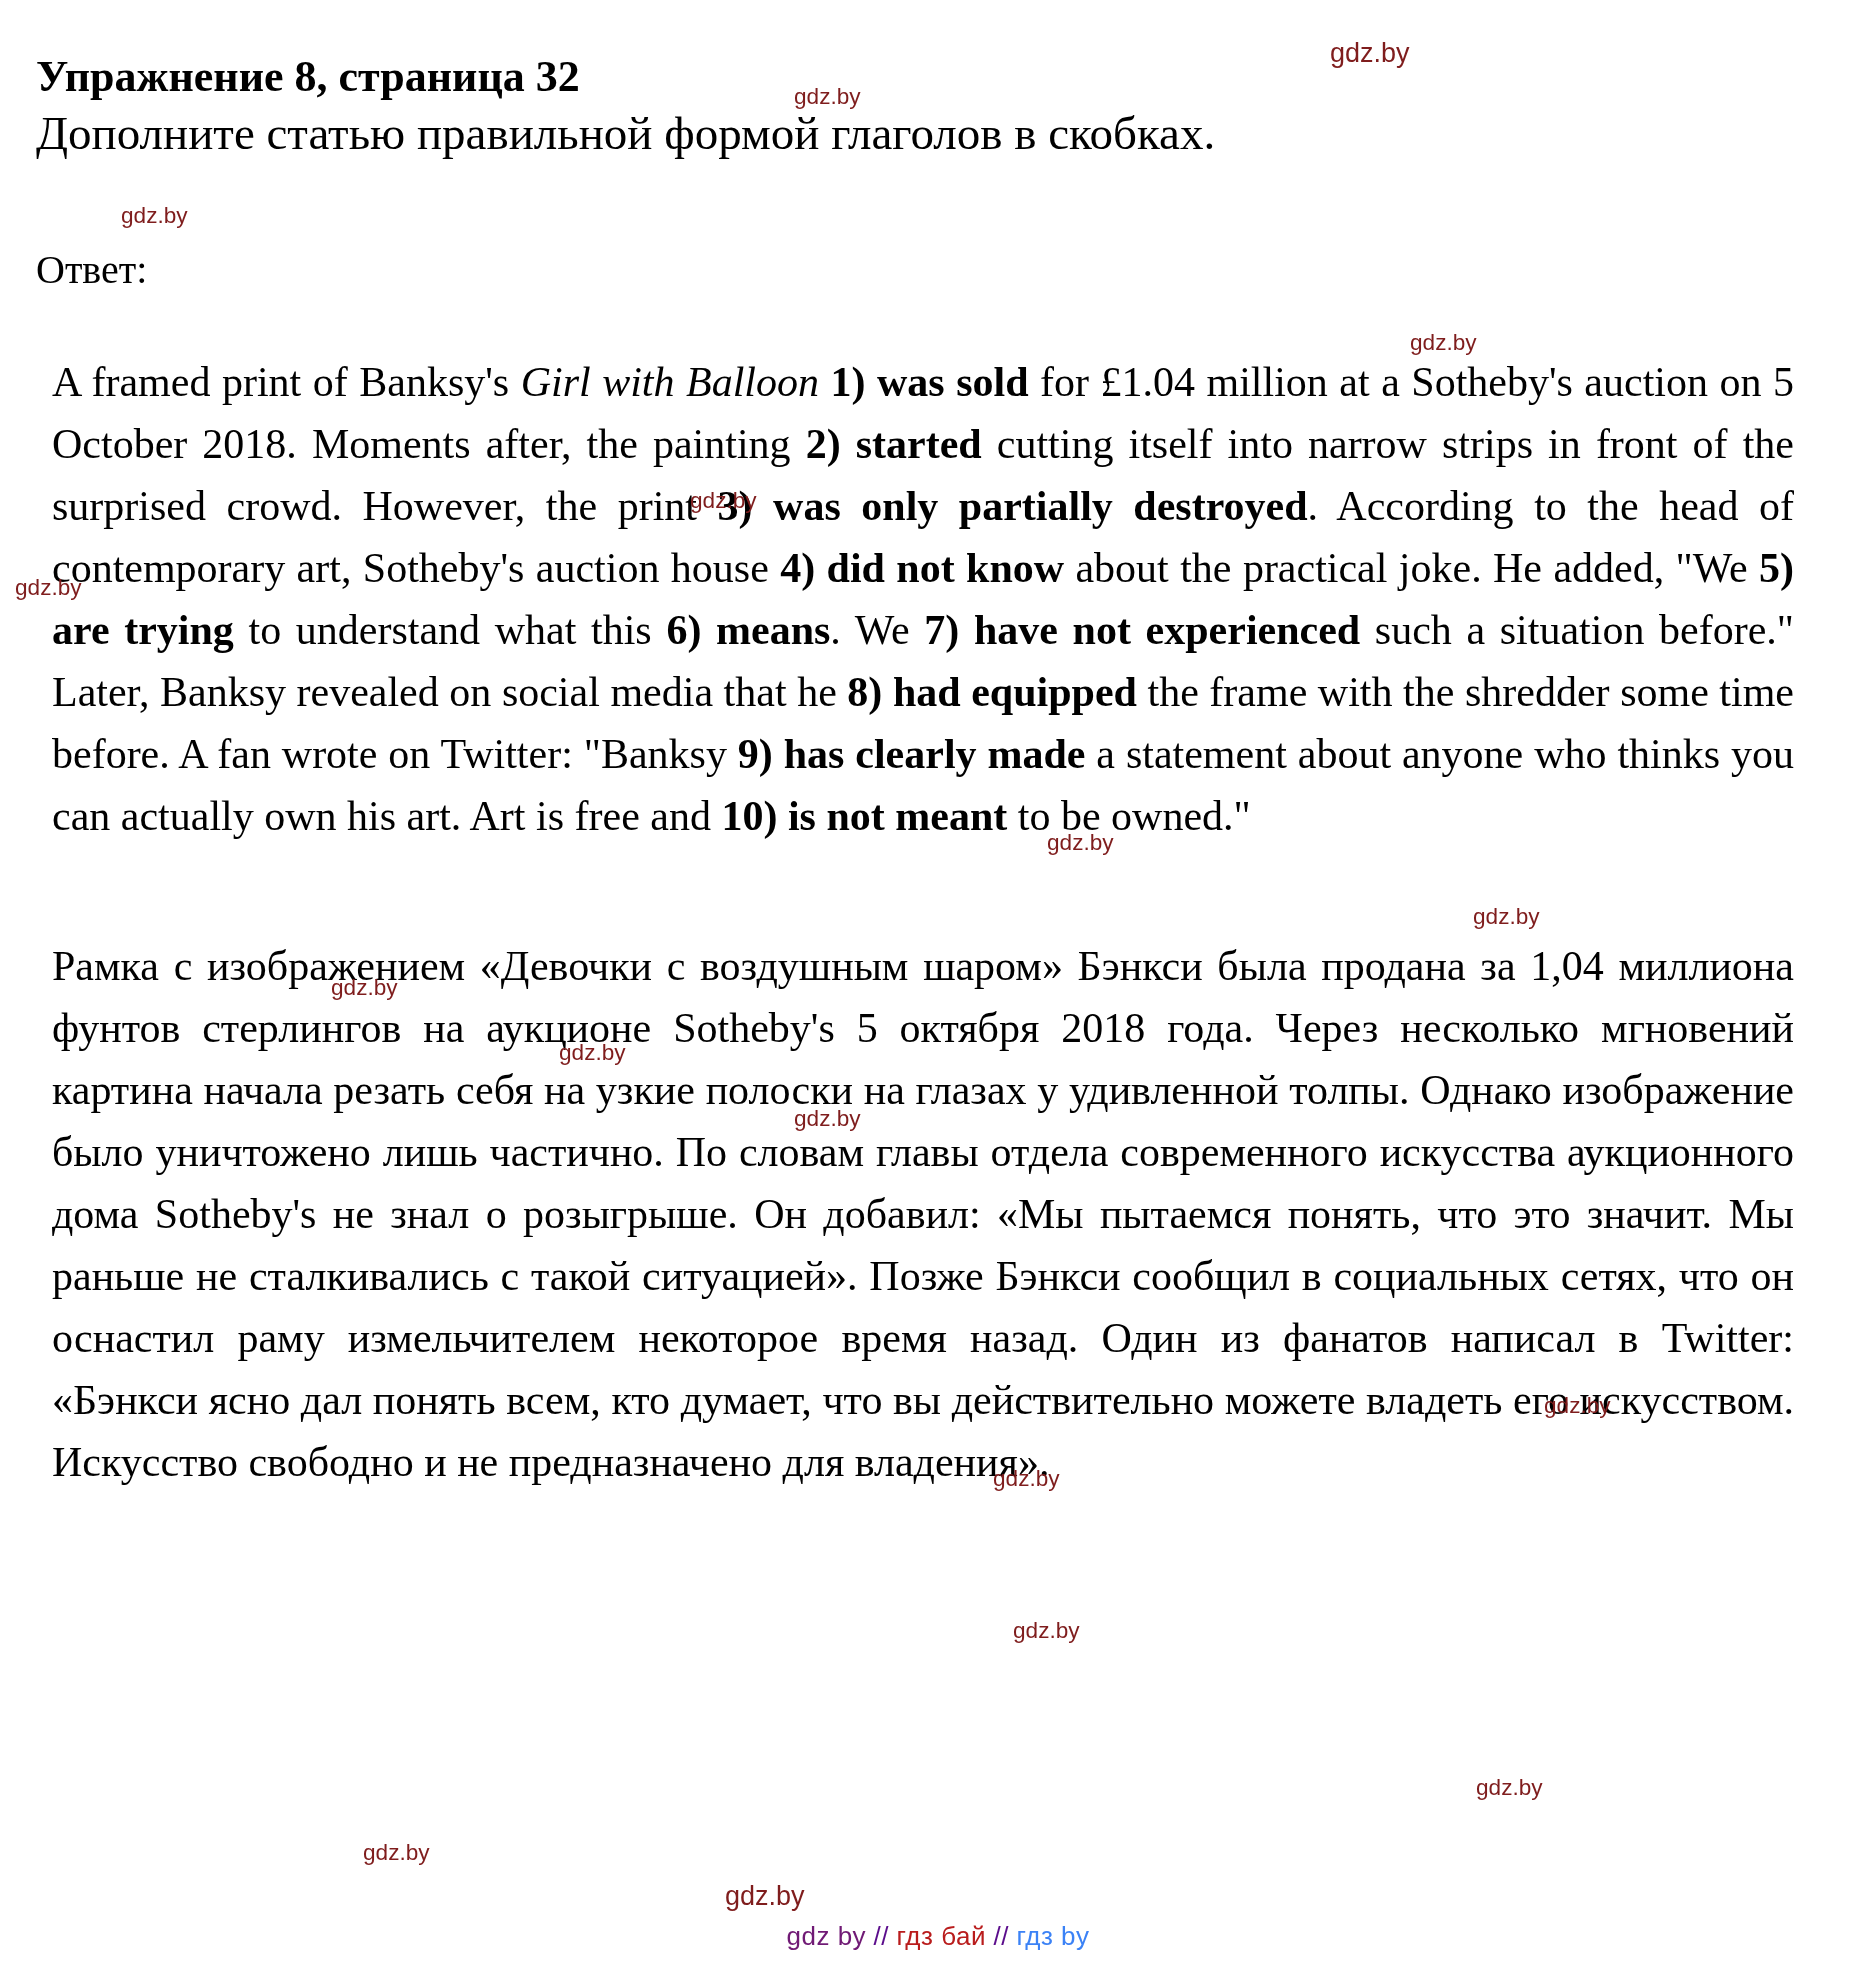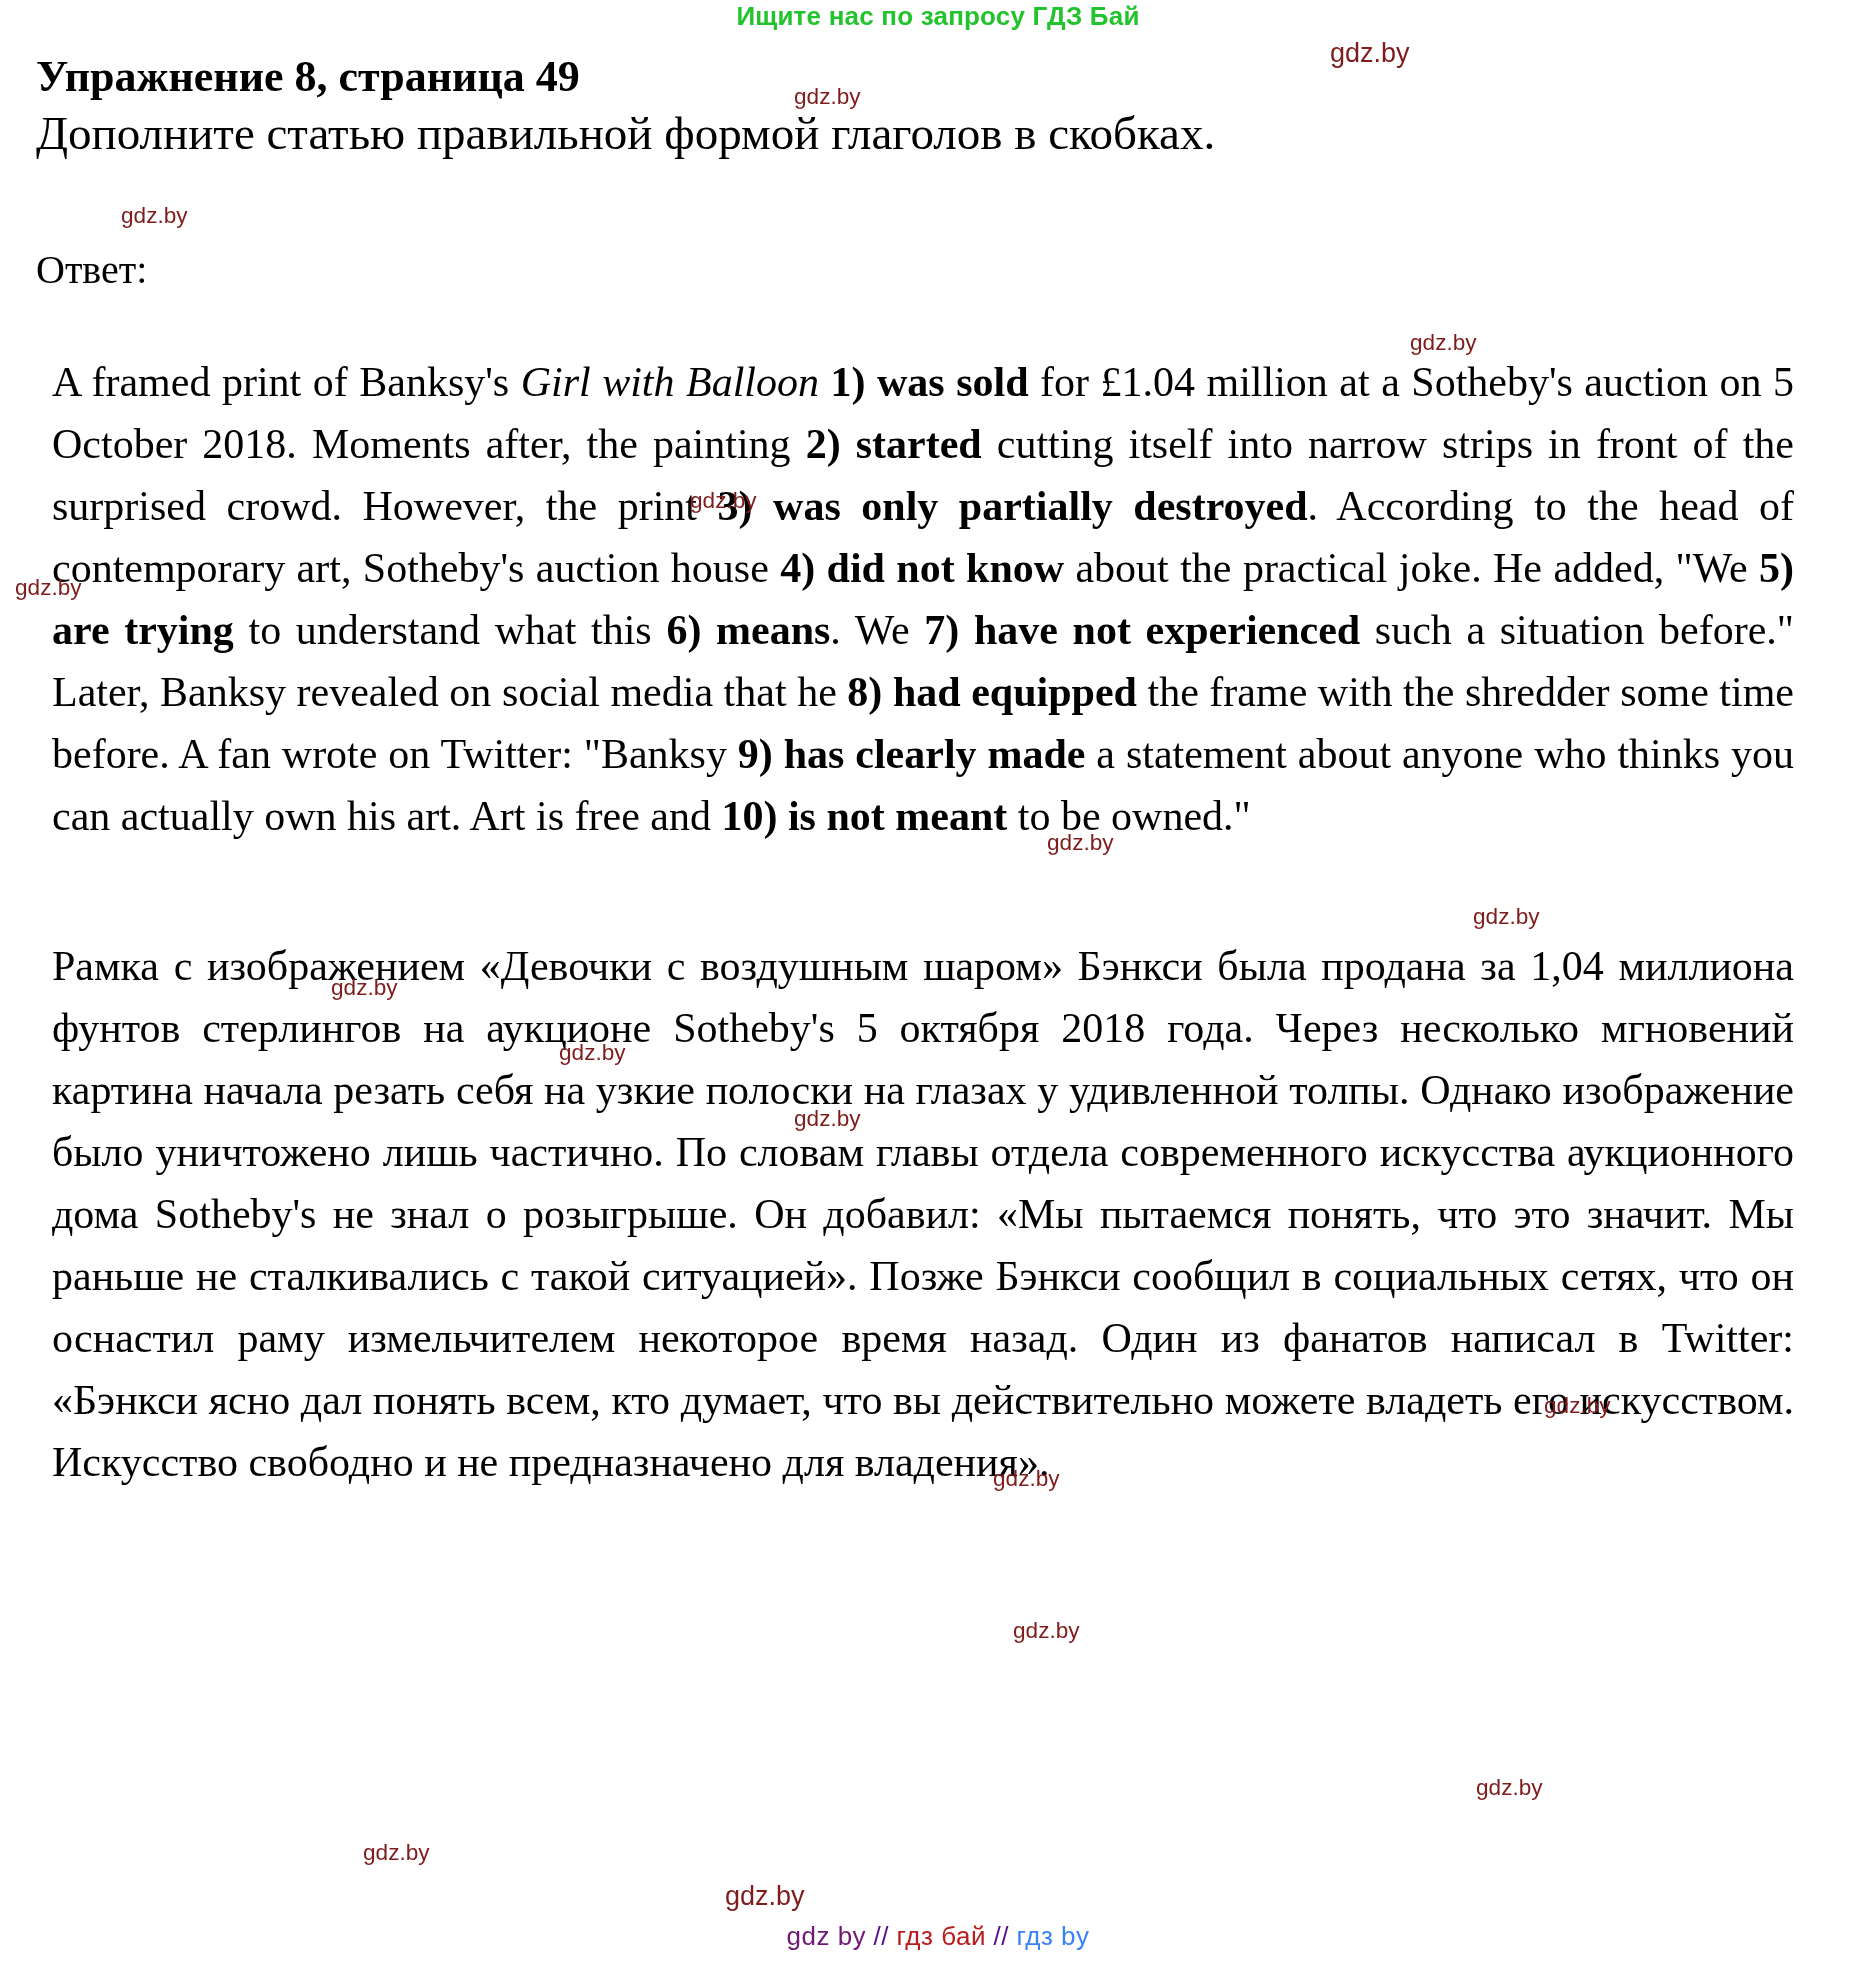--- a/index.html
+++ b/index.html
@@ -106,25 +106,24 @@
     color: #5b0d8c;
     letter-spacing: 0.5px;
   }
   .footer-links .sep { padding: 0 7.5px; }
 </style>
 </head>
 <body>
 
 <div id="page">
 
-  <div class="promo-banner" style="color: rgb(34, 195, 44);">Ищите нас по запросу ГДЗ Бай</div>
 
   <div class="content">
 
-    <h1 class="exercise-title">Упражнение 8, страница 49</h1>
+    <h1 class="exercise-title">Упражнение 8, страница 32</h1>
 
     <p class="task-prompt">Дополните статью правильной формой глаголов в скобках.</p>
 
     <p class="answer-label">Ответ:</p>
 
     <p class="body-para" id="english-paragraph">
       <span>A framed print of Banksy's </span><i>Girl with Balloon</i><span> </span><b>1) was sold</b><span> for £1.04 million at a Sotheby's auction on 5 October 2018. Moments after, the painting </span><b>2) started</b><span> cutting itself into narrow strips in front of the surprised crowd. However, the print </span><b>3) was only partially destroyed</b><span>. According to the head of contemporary art, Sotheby's auction house </span><b>4) did not know</b><span> about the practical joke. He added, "We </span><b>5) are trying</b><span> to understand what this </span><b>6) means</b><span>. We </span><b>7) have not experienced</b><span> such a situation before." Later, Banksy revealed on social media that he </span><b>8) had equipped</b><span> the frame with the shredder some time before. A fan wrote on Twitter: "Banksy </span><b>9) has clearly made</b><span> a statement about anyone who thinks you can actually own his art. Art is free and </span><b>10) is not meant</b><span> to be owned."</span>
     </p>
 
     <p class="body-para" id="russian-paragraph">Рамка с изображением «Девочки с воздушным шаром» Бэнкси была продана за 1,04 миллиона фунтов стерлингов на аукционе Sotheby's 5 октября 2018 года. Через несколько мгновений картина начала резать себя на узкие полоски на глазах у удивленной толпы. Однако изображение было уничтожено лишь частично. По словам главы отдела современного искусства аукционного дома Sotheby's не знал о розыгрыше. Он добавил: «Мы пытаемся понять, что это значит. Мы раньше не сталкивались с такой ситуацией». Позже Бэнкси сообщил в социальных сетях, что он оснастил раму измельчителем некоторое время назад. Один из фанатов написал в Twitter: «Бэнкси ясно дал понять всем, кто думает, что вы действительно можете владеть его искусством. Искусство свободно и не предназначено для владения».</p>

